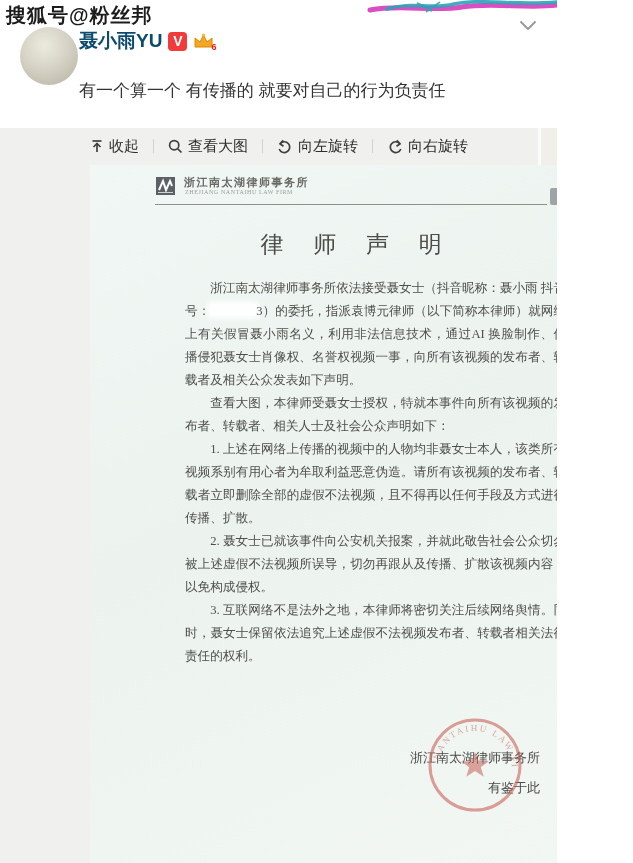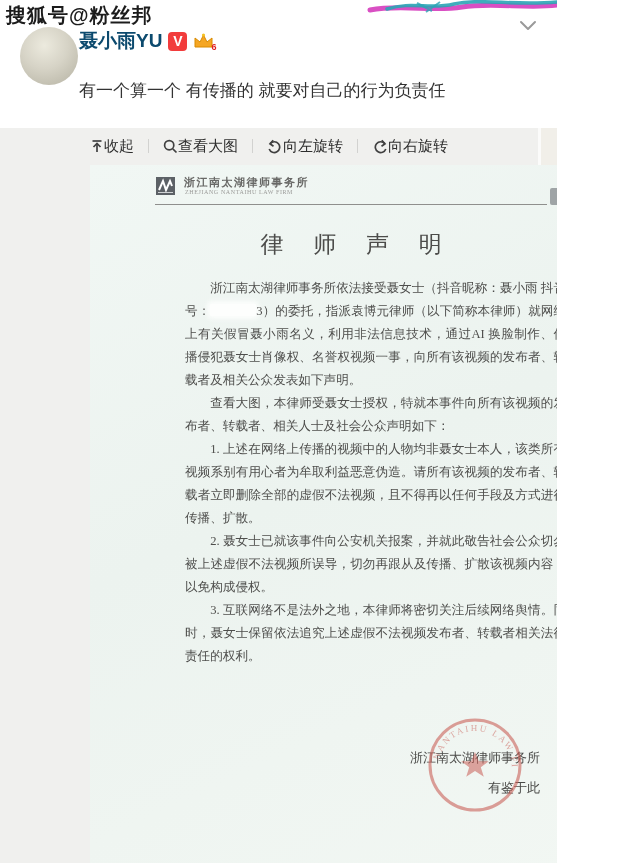--- a/index.html
+++ b/index.html
@@ -29,21 +29,21 @@
   .post-line.l1{top:79px;}
   .post-line.l2{top:105px;margin-top:24px;}
 
   
   .gray{position:absolute;top:128px;left:0;right:0;bottom:0;background:#f0f0ee;}
   .right-strip{position:absolute;top:0;bottom:0;right:0;width:16px;background:#f1efe9;border-left:3px solid #fbfbfa;}
 
   
   .toolbar{position:absolute;top:5px;left:90px;height:26px;display:flex;align-items:center;
     font-size:15px;color:#2e2e2e;}
-  .tb-btn{display:flex;align-items:center;cursor:pointer;}
+  .tb-btn{display:flex;align-items:center;gap:5px;cursor:pointer;}
   .tb-sep{width:1px;height:14px;background:#d2d2d0;margin:0 14px;}
   .tb-icon{display:flex;align-items:center;}
 
   
   .doc{position:absolute;left:90px;top:37px;width:522px;height:698px;overflow:hidden;cursor:pointer;
     background:linear-gradient(155deg,#f1f7f4 0%,#ecf3ef 45%,#f2f7f3 100%);
     border-right:4px solid #fafaf8;
     font-family:"Liberation Serif","DejaVu Serif",serif;color:#4e4e4c;}
   .lh-logo{position:absolute;left:66px;top:12px;width:19px;height:18px;background:#5c6166;}
   .firm-cn{position:absolute;left:94px;top:10px;font-size:11px;font-weight:700;color:#686866;letter-spacing:1.5px;}

